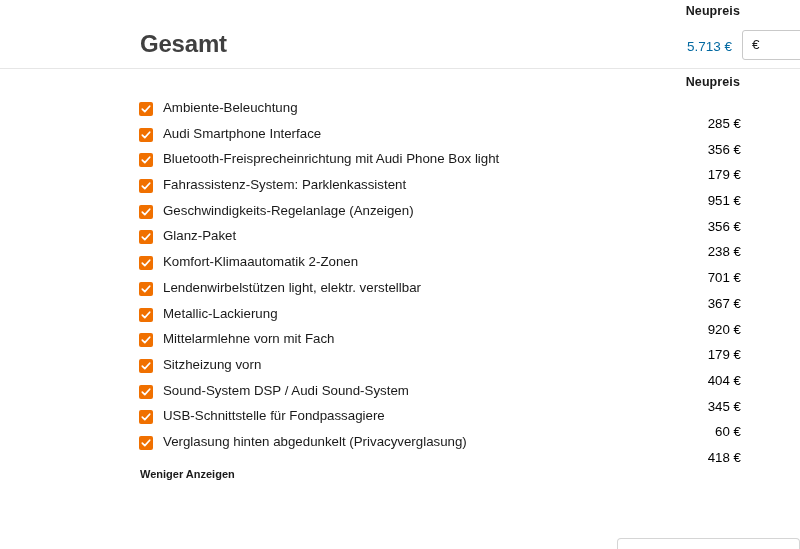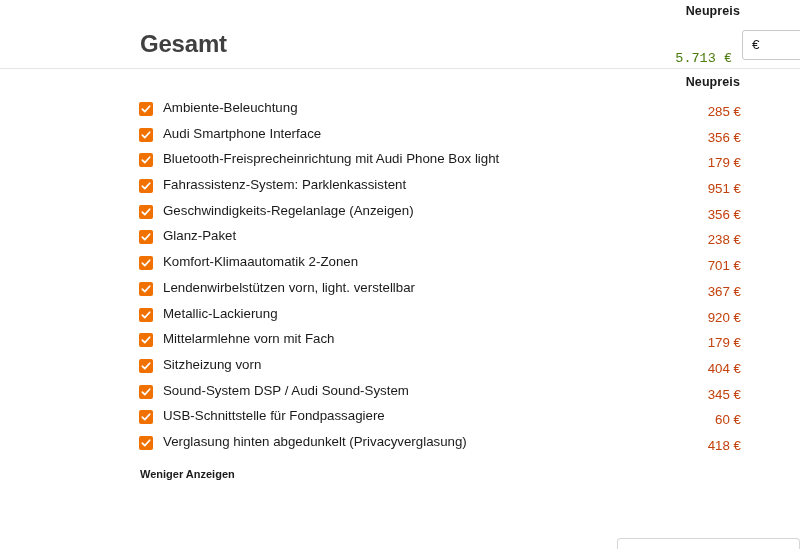--- a/index.html
+++ b/index.html
@@ -53,26 +53,25 @@
     left: 140px;
     top: 8px;
     font-size: 24px;
     font-weight: bold;
     color: #404040;
     letter-spacing: -0.2px;
   }
   .total-value {
     position: absolute;
     left: 600px;
-    top: 29px;
+    top: 17px;
     width: 132px;
     text-align: right;
     font-size: 13.5px;
-    color: #4d7c0f;
-    font-family: Liberation Mono, monospace;
+    color: #0369a1;
   }
   .currency-box {
     position: absolute;
     left: 742px;
     top: 8px;
     width: 74px;
     height: 30px;
     border: 1px solid #c9c9c9;
     border-radius: 3px;
     background: #ffffff;
@@ -145,25 +144,25 @@
     position: absolute;
     left: 163px;
     top: 0px;
     font-size: 13.3px;
     color: #1a1a1a;
     white-space: nowrap;
   }
   .option-price {
     position: absolute;
     left: 600px;
-    top: 4px;
+    top: 16px;
     width: 141px;
     text-align: right;
     font-size: 13.3px;
-    color: #c2410c;
+    color: #000000;
   }
 
   
   .show-less {
     position: absolute;
     left: 140px;
     top: 468px;
     font-size: 11px;
     font-weight: bold;
     color: #1a1a1a;
@@ -270,21 +269,21 @@
         </div>
         <div class="option-label">Komfort-Klimaautomatik 2-Zonen</div>
         <div class="option-price">701 €</div>
       </div>
       <div class="option-row">
         <div class="checkbox">
           <svg width="10" height="10" viewBox="0 0 10 10">
             <polyline points="1.3,5.2 3.8,7.6 8.7,2.2" fill="none" stroke="#ffffff" stroke-width="1.7" stroke-linecap="round" stroke-linejoin="round"></polyline>
           </svg>
         </div>
-        <div class="option-label">Lendenwirbelstützen vorn, light. verstellbar</div>
+        <div class="option-label">Lendenwirbelstützen light, elektr. verstellbar</div>
         <div class="option-price">367 €</div>
       </div>
       <div class="option-row">
         <div class="checkbox">
           <svg width="10" height="10" viewBox="0 0 10 10">
             <polyline points="1.3,5.2 3.8,7.6 8.7,2.2" fill="none" stroke="#ffffff" stroke-width="1.7" stroke-linecap="round" stroke-linejoin="round"></polyline>
           </svg>
         </div>
         <div class="option-label">Metallic-Lackierung</div>
         <div class="option-price">920 €</div>

